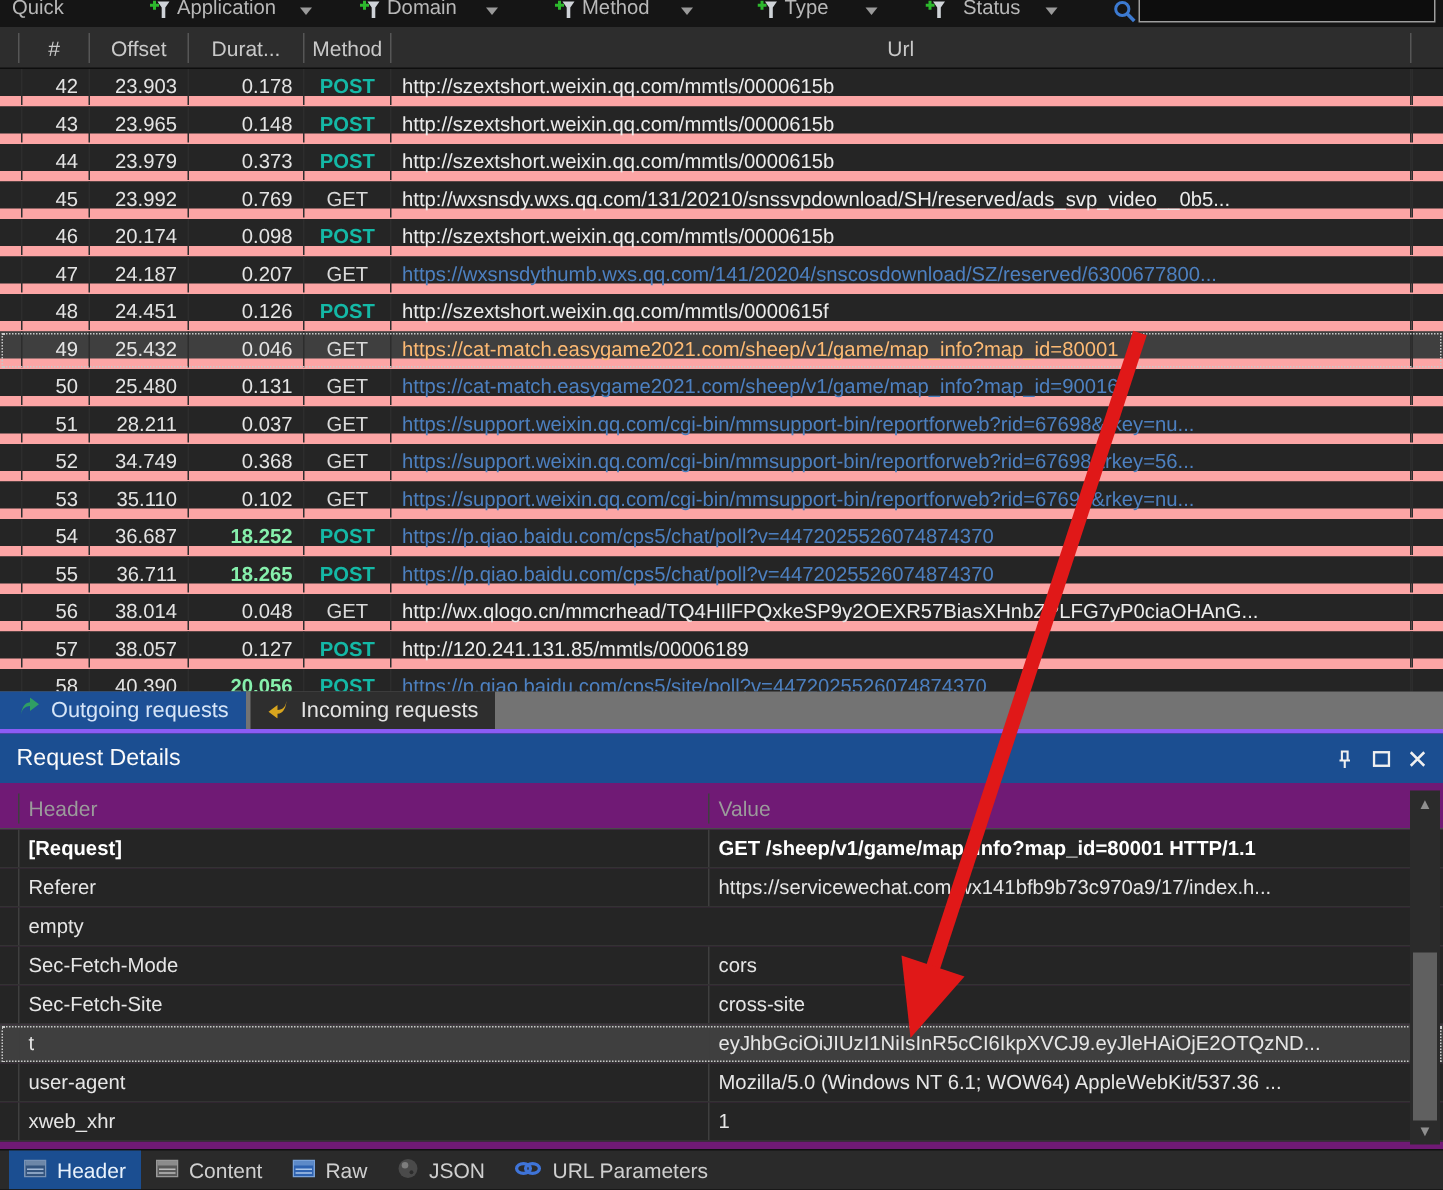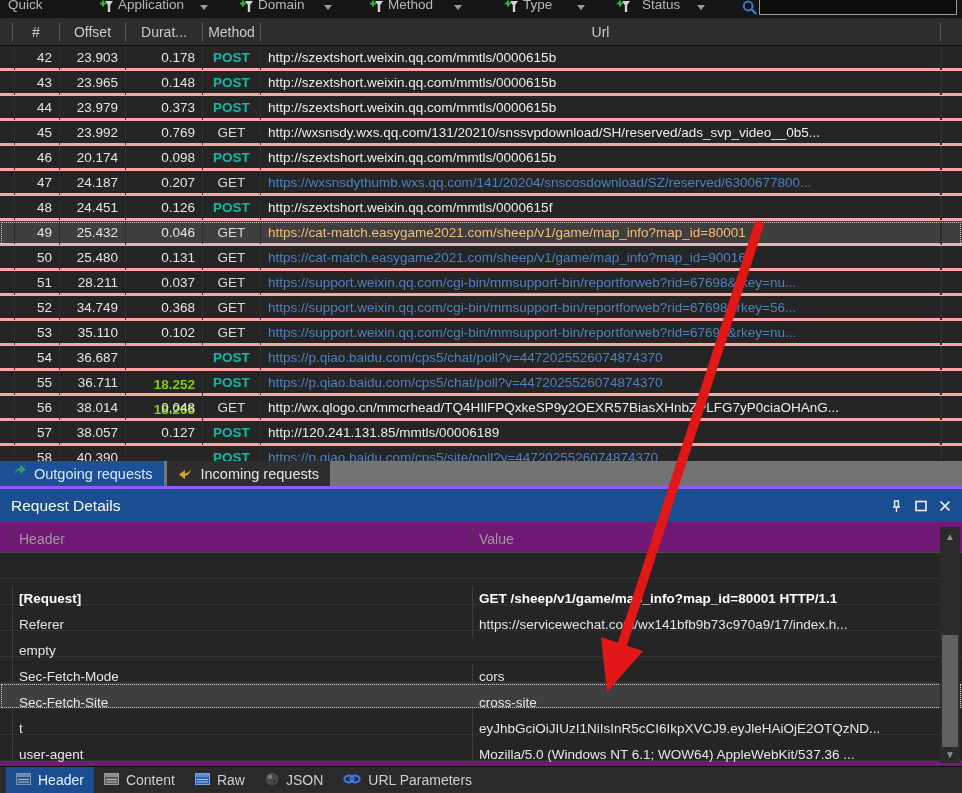--- a/index.html
+++ b/index.html
@@ -23,27 +23,27 @@
               font-family:inherit; font-size:13px; outline:none; }
 
   
   .grid-row { display:grid; grid-template-columns:13px 47px 66px 77px 58px 680px 1fr; }
   .thead { position:absolute; top:18px; left:0; right:0; height:28px; background:#2d2d2d;
            color:#c9c9c9; font-size:14px; border-bottom:1px solid #0e0e0e; }
   .thead .hcell { height:20px; line-height:20px; margin-top:4px; text-align:center;
                   border-right:1px solid #565656; overflow:hidden; white-space:nowrap; }
   .thead .hcell.last { border-right:none; }
   .rows { position:absolute; top:46px; left:0; right:0; height:415px; overflow:hidden; background:#222; }
-  .row { height:25px; background:#252525; border-bottom:3px solid #fca5a5; }
+  .row { height:25px; background:#252525; border-bottom:7px solid #fca5a5; }
   .row.selected { background:#3f3f3f; outline:1px dotted #c9c9c9; outline-offset:-2px; }
   .cell { height:24px; line-height:24px; padding:0 7px; white-space:nowrap; overflow:hidden;
           border-right:1px solid #2d2d2d; }
   .cell.tail { border-right:none; border-left:1px solid #2d2d2d; }
   .cell.num, .cell.offset, .cell.durat { text-align:right; color:#e4e4e4; }
-  .cell.durat.slow { color:#84cc16; font-weight:bold;margin-top:27px; }
+  .cell.durat.slow { color:#86efac; font-weight:bold; }
   .cell.method { text-align:center; color:#d9d9d9; }
   .cell.method.post { color:#14b8a6; font-weight:bold; }
   .cell.url.link { color:#4d80c0; }
   .cell.url.plain { color:#ececec; }
   .row.selected .cell.url { color:#fdba74; }
 
   
   .reqtabs { position:absolute; top:461px; left:0; right:0; height:25px; background:#737373; display:flex; }
   .reqtab { display:flex; align-items:center; gap:7px; padding:0 11px; font-size:14.5px; }
   .reqtab.active { background:#1d5096; color:#d6e5f8; }
@@ -54,21 +54,21 @@
              border-top:3px solid #8b5cf6; }
   .dtitle { height:33px; background:#1b4e91; display:flex; align-items:center; padding:0 11px;
             color:#fafafa; font-size:15.5px; }
   .dtitle .spacer { flex:1; }
   .dtitle .ticon { margin-left:12px; display:flex; align-items:center; }
   .dtable { position:absolute; top:36px; left:0; right:0; bottom:0; overflow:hidden; }
   .dgrid { display:grid; grid-template-columns:12px 460px 1fr; }
   .dhead { height:28px; color:#9b9b9b; font-size:14px; border-bottom:1px solid #4a4a4a; }
   .dhead .dcell { height:20px; line-height:20px; margin-top:4px; }
   .drow { height:26px; background:#252525; border-bottom:1px solid #333; }
-  .drow .dcell { height:25px; line-height:25px;margin-top:33px; }
+  .drow .dcell { height:25px; line-height:25px; }
   .drow.bold { font-weight:bold; color:#fff; }
   .drow.selected { background:#3f3f3f; outline:1px dotted #c9c9c9; outline-offset:-2px; }
   .dcell { padding:0 6px; white-space:nowrap; overflow:hidden; border-left:1px solid #3f3f3f; }
   .dcell.gutter { border-left:none; padding:0; }
 
   
   .vscroll { position:absolute; top:38px; right:2px; width:20px; bottom:3px; background:#2b2b2b; z-index:5; }
   .sbtn { position:absolute; left:0; width:20px; height:18px; color:#8f8f8f; font-size:10px;
           display:flex; align-items:center; justify-content:center; }
   .sbtn.up { top:0; } .sbtn.down { bottom:0; }

